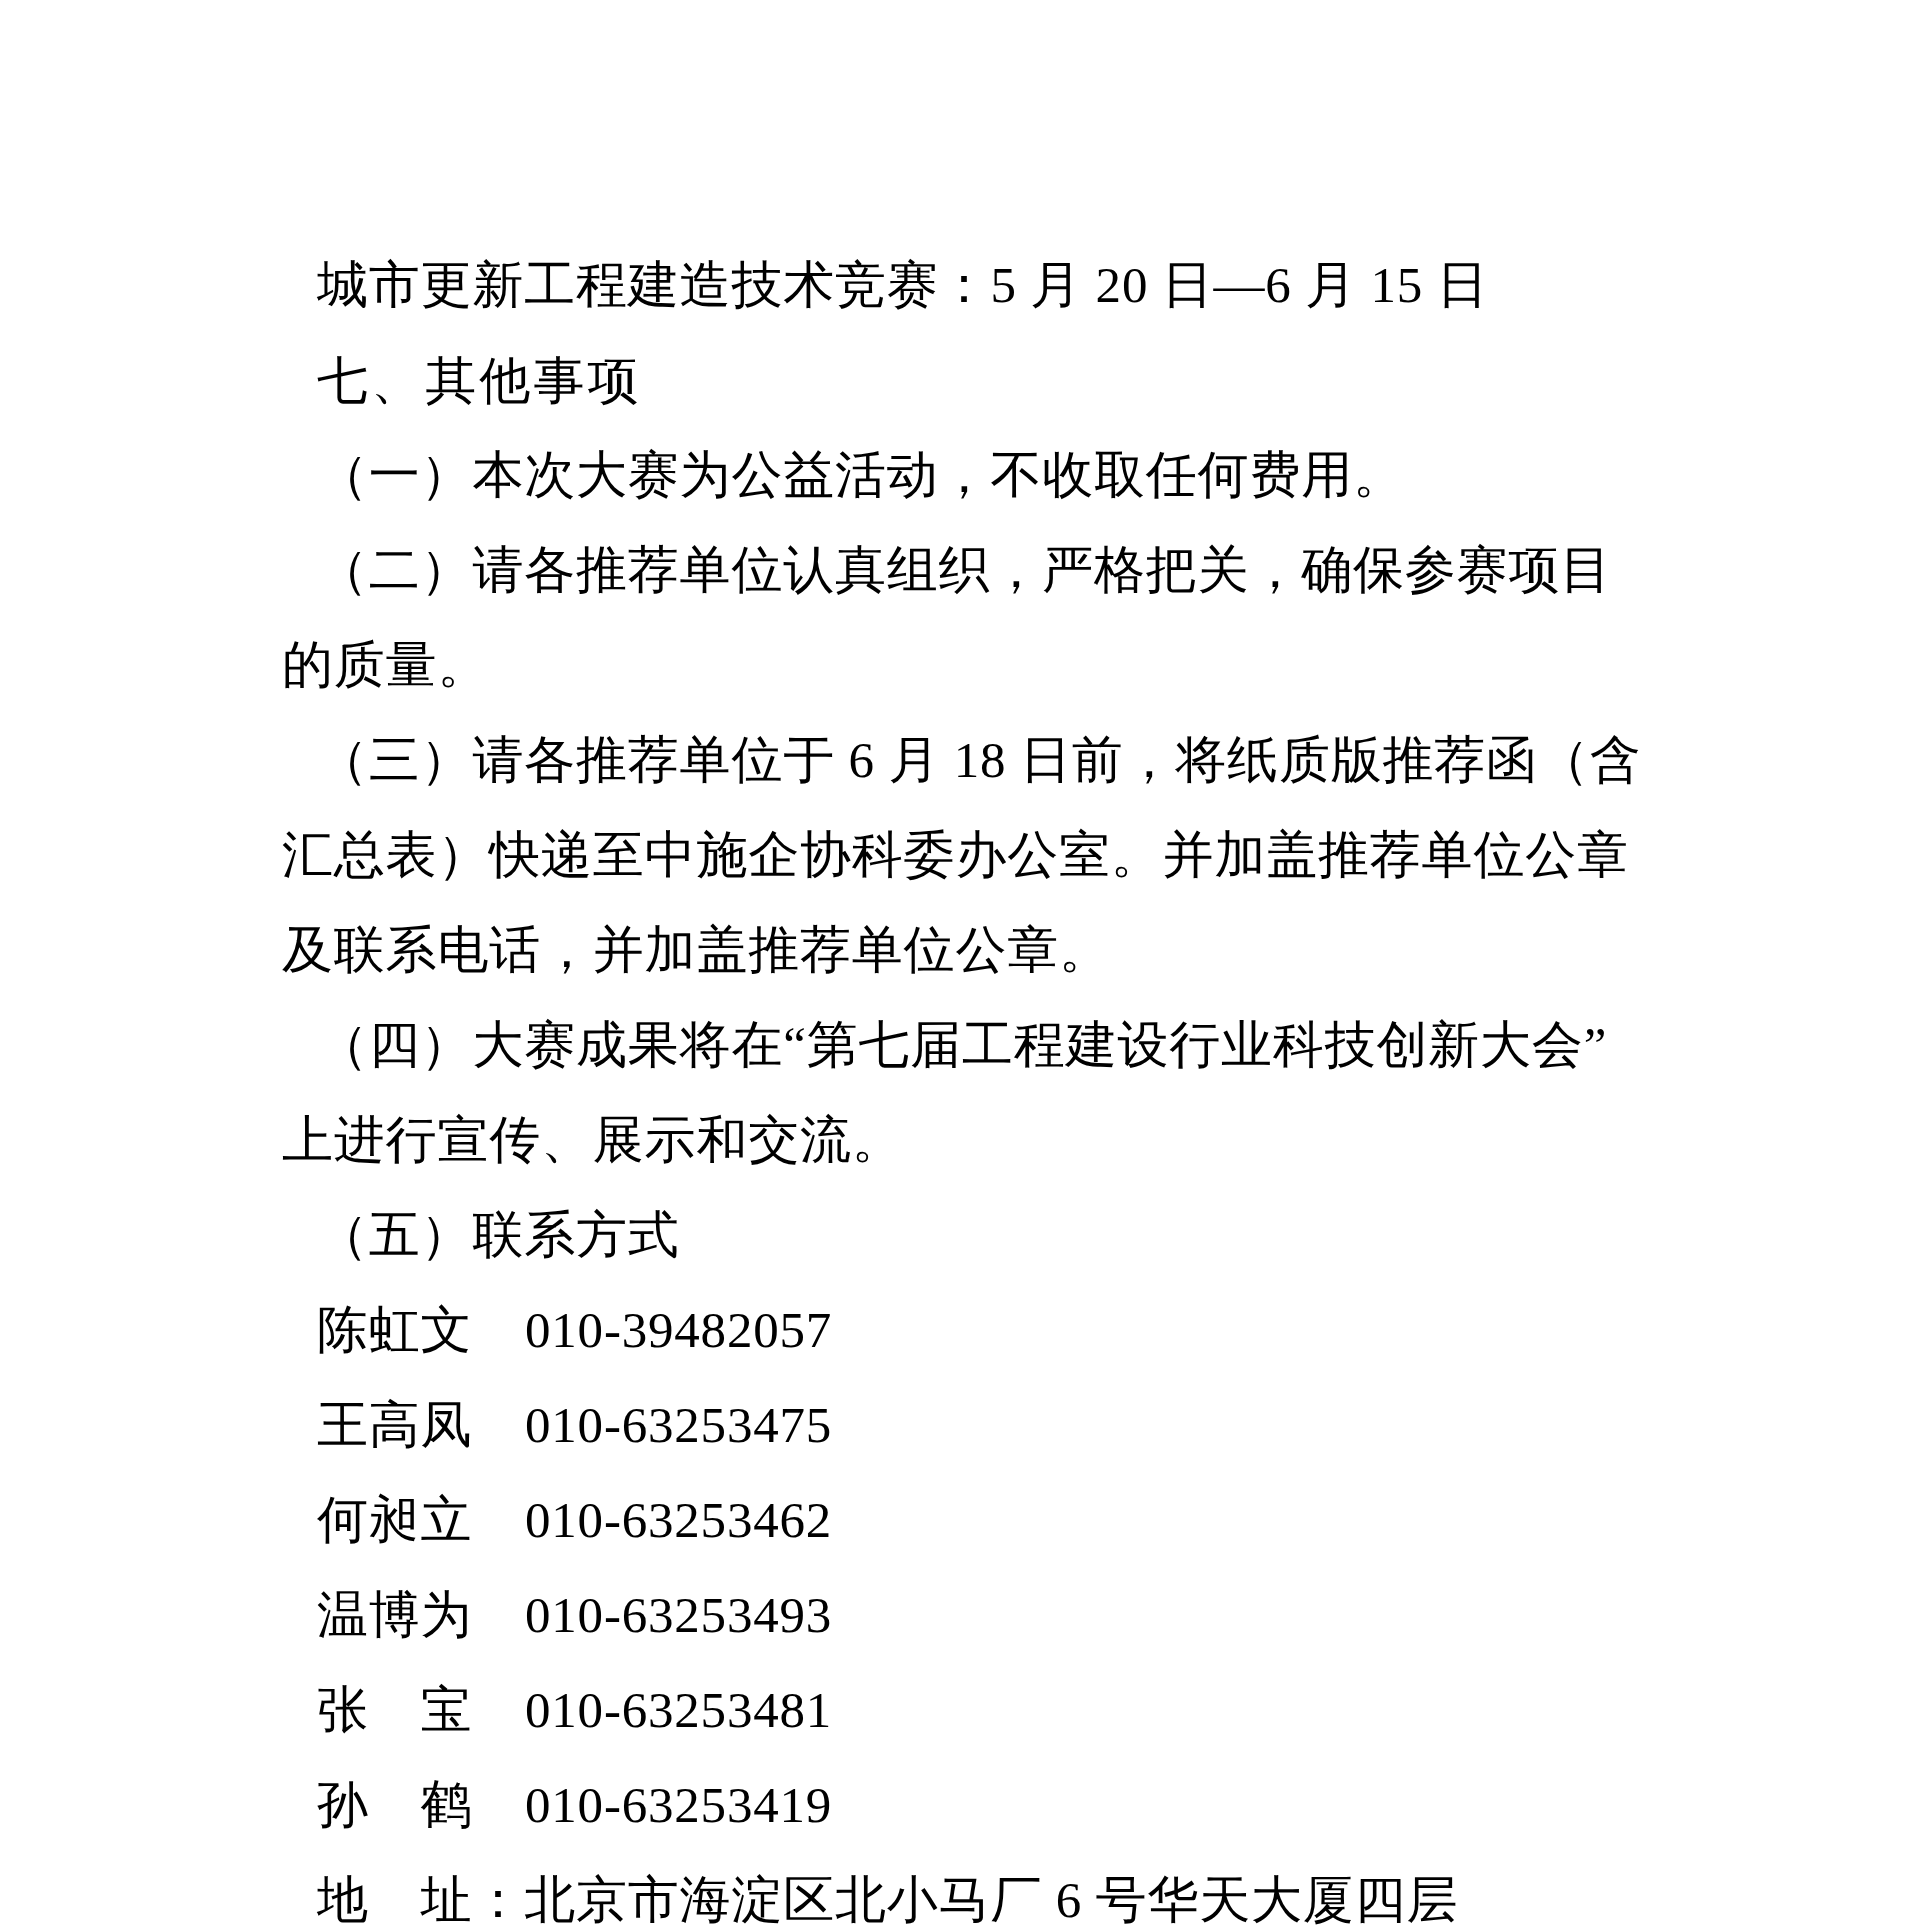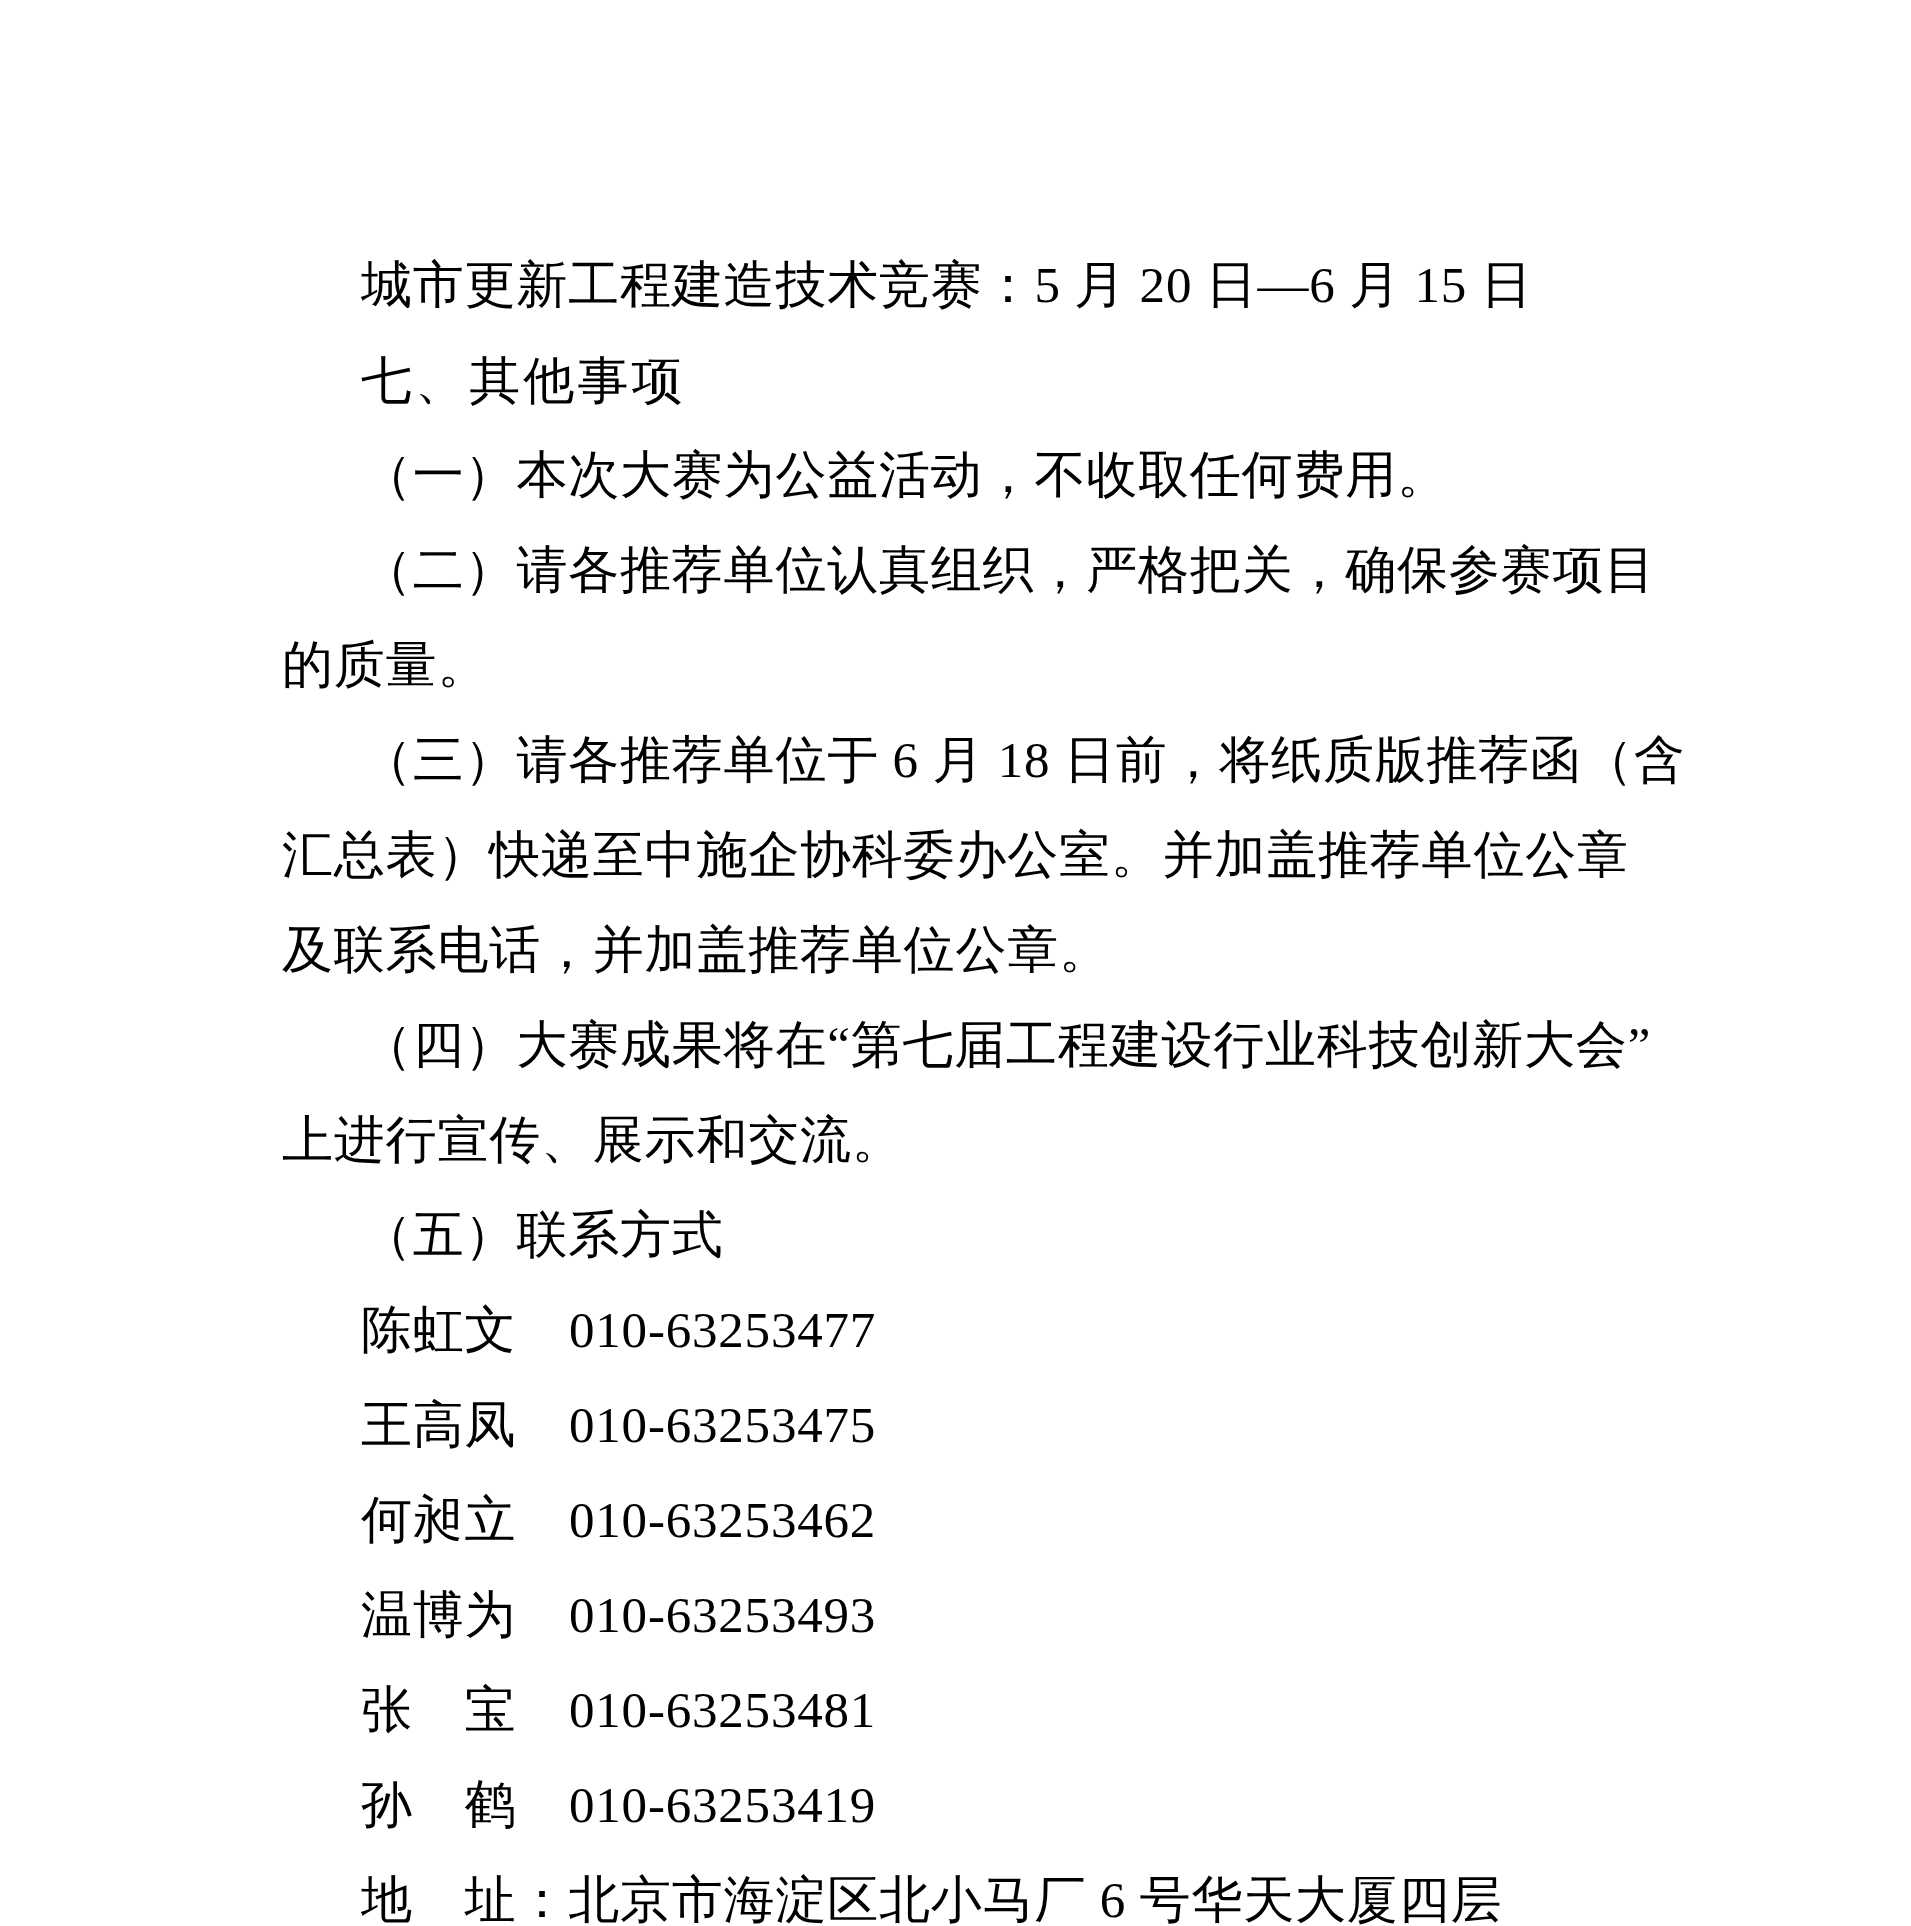--- a/index.html
+++ b/index.html
@@ -24,21 +24,21 @@
     font-size: 51px;
     line-height: 95px;
     letter-spacing: 0.8px;
   }
   .line {
     height: 95px;
     white-space: nowrap;
     margin-left: 20px;
   }
   .indent {
-    margin-left: 99px;
+    margin-left: 55px;
   }
   .heading {
     font-family: "Liberation Sans", "DejaVu Sans", sans-serif;
     font-weight: 400;
     letter-spacing: 3.1px;
   }
   .contact-row {
     display: flex;
     height: 95px;
   }
@@ -70,21 +70,21 @@
     <div class="line">汇总表）快递至中施企协科委办公室。并加盖推荐单位公章</div>
     <div class="line">及联系电话，并加盖推荐单位公章。</div>
 
     <div class="line indent">（四）大赛成果将在“第七届工程建设行业科技创新大会”</div>
     <div class="line">上进行宣传、展示和交流。</div>
 
     <div class="line indent">（五）联系方式</div>
 
     <div class="contact-row indent">
       <span class="contact-name">陈虹文</span>
-      <span class="contact-phone">010-63253477</span>
+      <span class="contact-phone">010-39482057</span>
     </div>
     <div class="contact-row indent">
       <span class="contact-name">王高凤</span>
       <span class="contact-phone">010-63253475</span>
     </div>
     <div class="contact-row indent">
       <span class="contact-name">何昶立</span>
       <span class="contact-phone">010-63253462</span>
     </div>
     <div class="contact-row indent">

